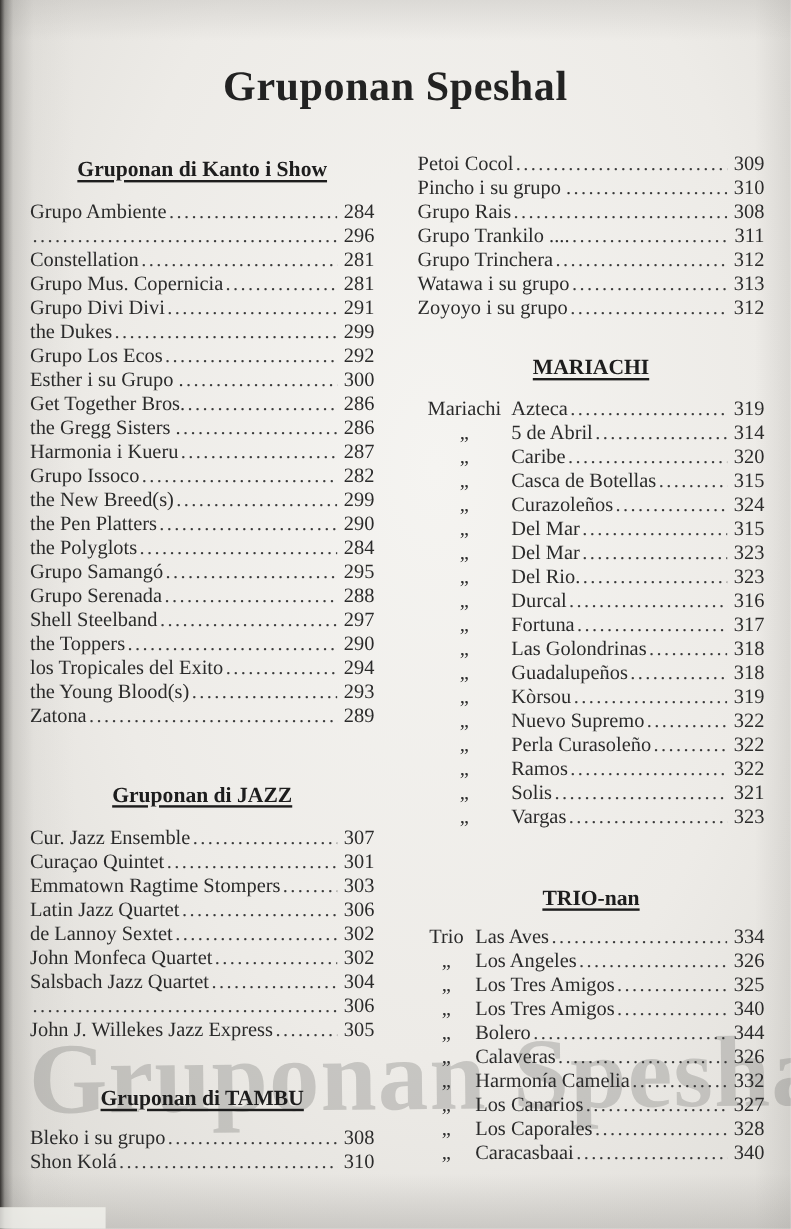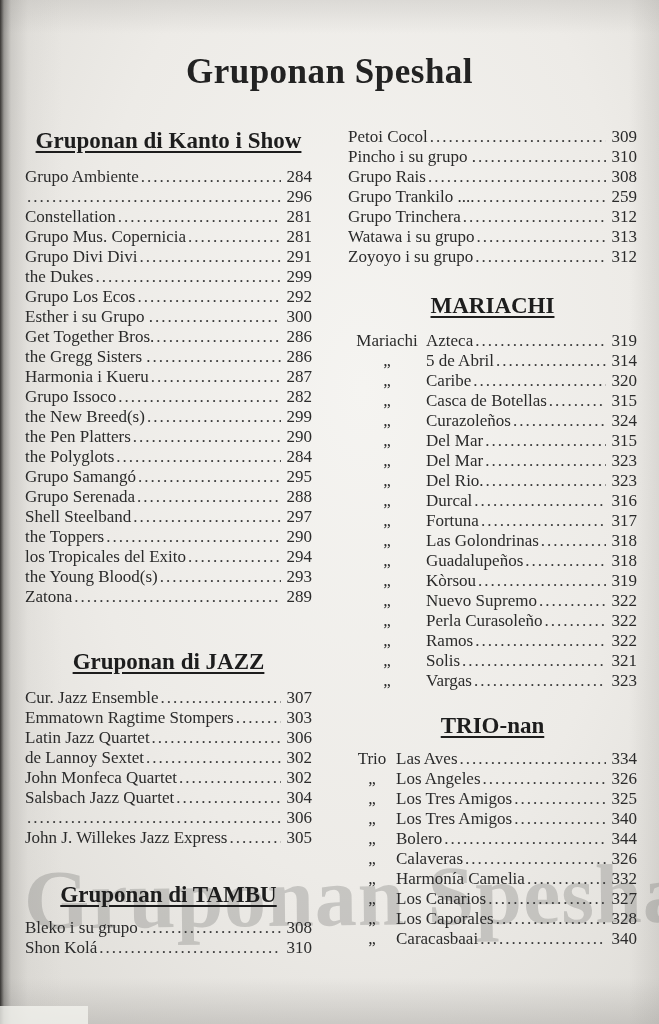--- a/index.html
+++ b/index.html
@@ -27,30 +27,30 @@
   }
   .title {
     position:absolute; left:0; right:0; top:52px; z-index:1;
     margin:0; text-align:center;
     font-size:35px; font-weight:bold; color:#222; letter-spacing:.5px;
   }
   .col { position:absolute; z-index:1; font-size:17px; }
   .col-left  { left:25px;  top:130px; width:287px; }
   .col-right { left:348px; top:127px; width:289px; }
   .sec-header {
-    text-align:center; font-weight:bold; font-size:23px; color:#1d1d1d;
+    text-align:center; font-weight:bold; font-size:18px; color:#1d1d1d;
     text-decoration:underline; text-decoration-thickness:1.5px; text-underline-offset:3px;
     margin-bottom:15px; line-height:22px;
   }
   .sec-jazz { margin-top:44px; }
   .sec-tambu { margin-top:36px; }
   .sec-tambu .sec-header { margin-bottom:12px; }
   .sec-mariachi { margin-top:28px; }
   .sec-mariachi .sec-header { margin-bottom:14px; }
-  .sec-trio { margin-top:24px; }
+  .sec-trio { margin-top:46px; }
   .sec-trio .sec-header { margin-bottom:12px; }
   .entry { display:flex; align-items:baseline; height:20px; white-space:nowrap; }
   .name { flex:none; }
   .leader { flex:1 1 auto; overflow:hidden; white-space:nowrap; margin:0 3px 0 2px; min-width:6px; }
   .leader::before {
     content:"......................................................................................";
     letter-spacing:2px; color:#3a3a3a;
   }
   .pg { flex:none; min-width:28px; text-align:right; }
   .prefix { flex:none; text-align:center; }
@@ -209,20 +209,25 @@
     <div class="sec sec-jazz">
       <div class="sec-header">Gruponan di JAZZ</div>
       <div class="entries">
 
           <div class="entry">
             <span class="name">Cur. Jazz Ensemble</span>
             <span class="leader"></span>
             <span class="pg">307</span>
           </div>
 
+          <div class="entry">
+            <span class="name">Curaçao Quintet</span>
+            <span class="leader"></span>
+            <span class="pg">301</span>
+          </div>
 
           <div class="entry">
             <span class="name">Emmatown Ragtime Stompers</span>
             <span class="leader"></span>
             <span class="pg">303</span>
           </div>
 
           <div class="entry">
             <span class="name">Latin Jazz Quartet</span>
             <span class="leader"></span>
@@ -299,21 +304,21 @@
 
           <div class="entry">
             <span class="name">Grupo Rais</span>
             <span class="leader"></span>
             <span class="pg">308</span>
           </div>
 
           <div class="entry">
             <span class="name">Grupo Trankilo ....</span>
             <span class="leader"></span>
-            <span class="pg">259</span>
+            <span class="pg">311</span>
           </div>
 
           <div class="entry">
             <span class="name">Grupo Trinchera</span>
             <span class="leader"></span>
             <span class="pg">312</span>
           </div>
 
           <div class="entry">
             <span class="name">Watawa i su grupo</span>

